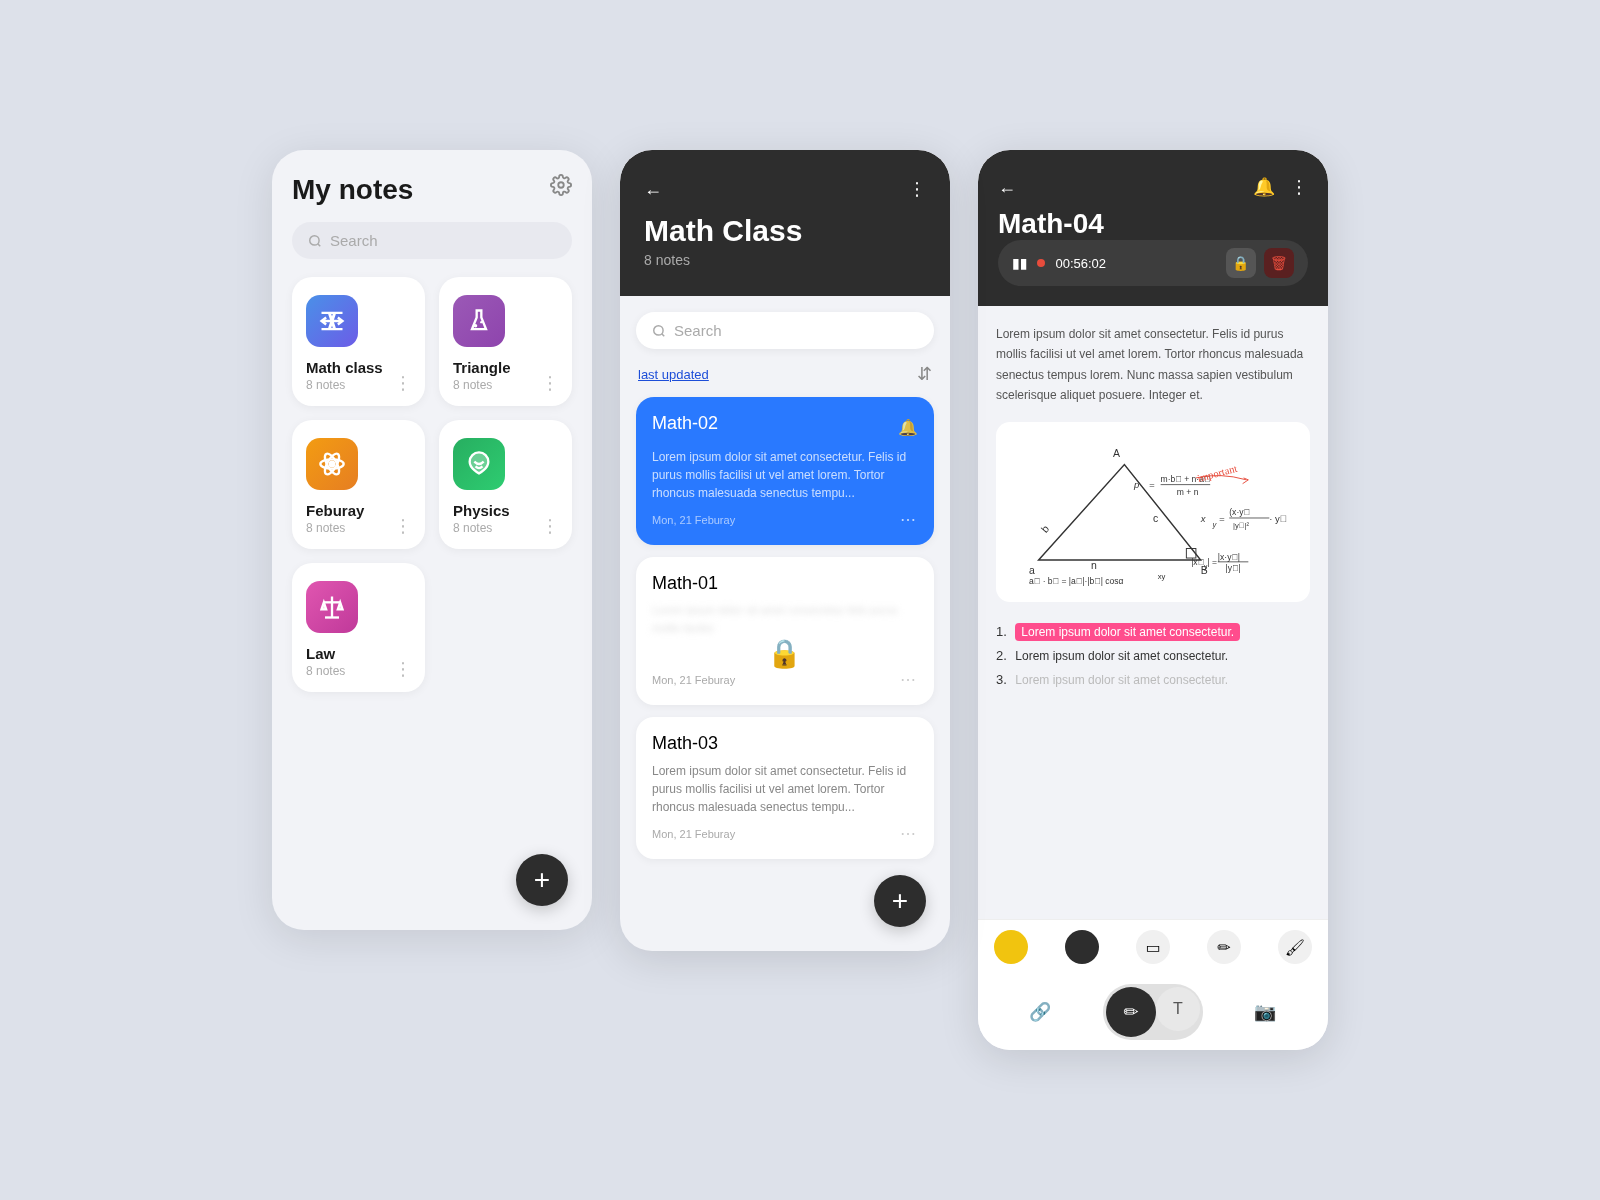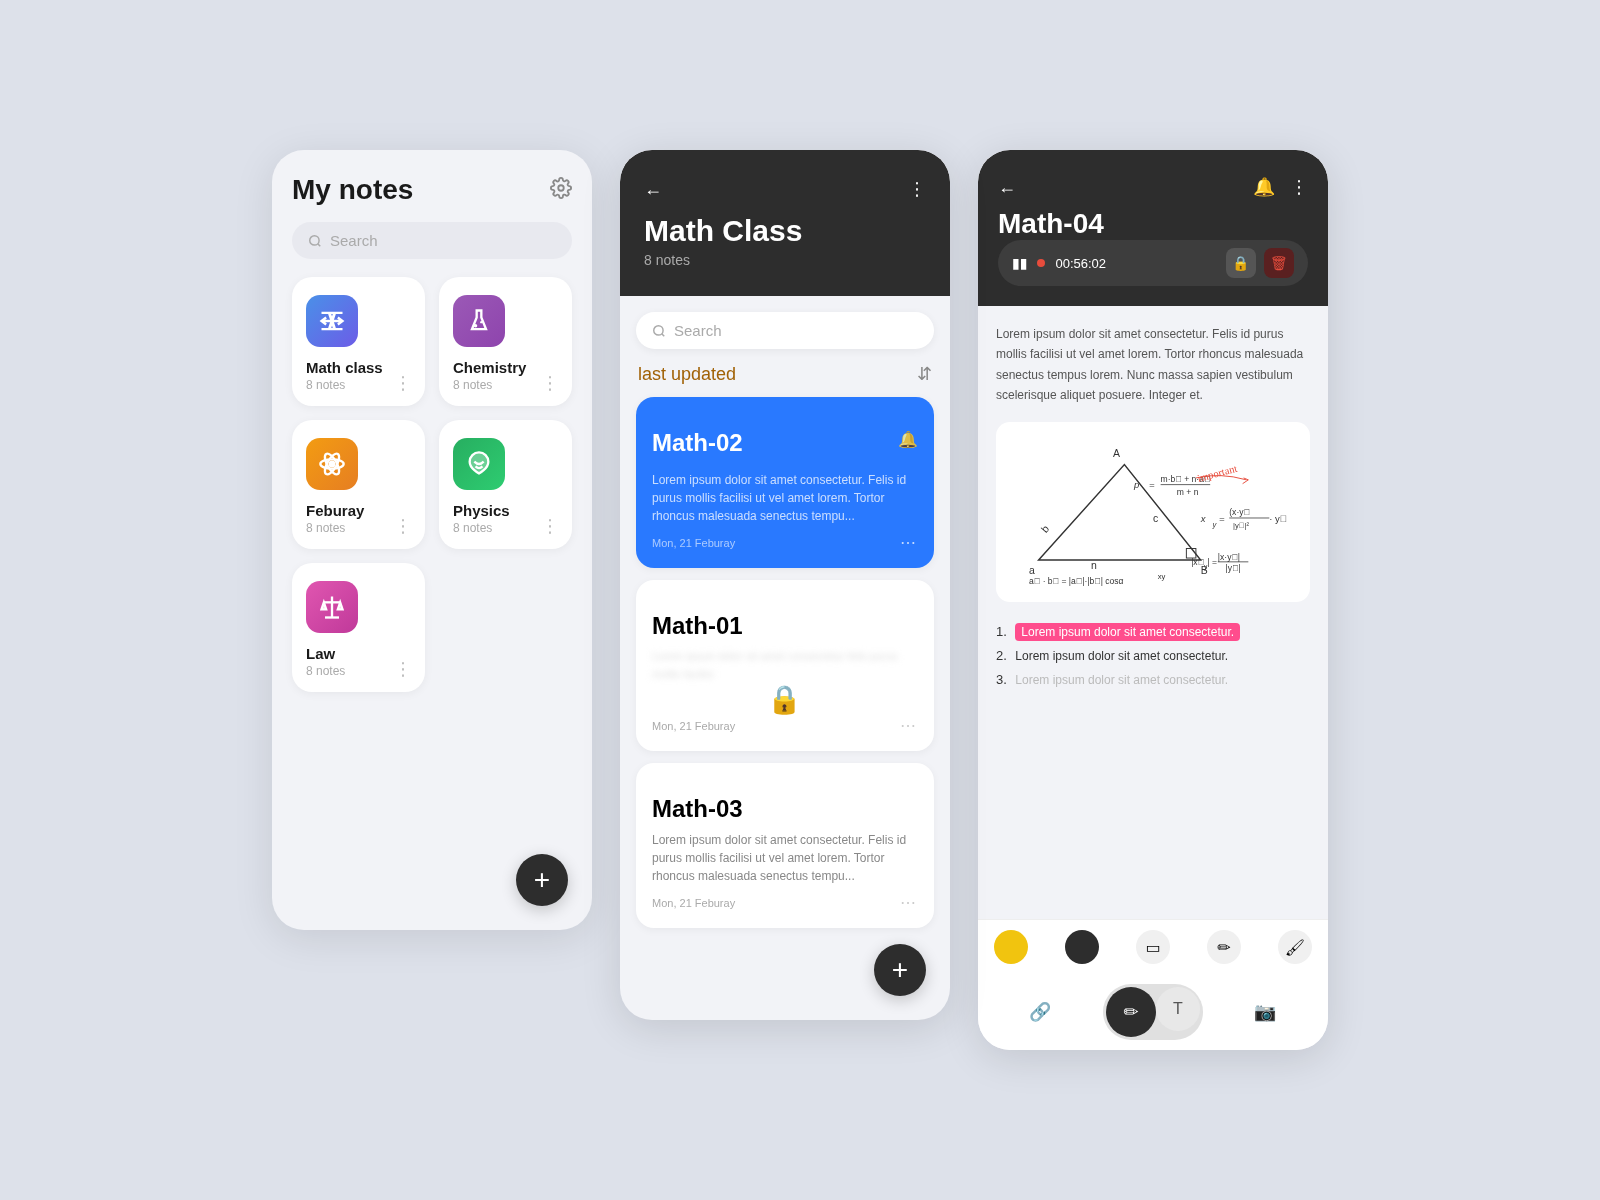--- a/index.html
+++ b/index.html
@@ -24,21 +24,20 @@
       background: #f2f3f7;
       border-radius: 32px;
       padding: 24px 20px 24px 20px;
       box-shadow: 0 8px 40px rgba(0,0,0,0.10);
       min-height: 780px;
       position: relative;
     }
     .screen1-header {
       display: flex;
       justify-content: space-between;
-      align-items: center;
       margin-bottom: 16px;
     }
     .screen1-title {
       font-size: 28px;
       font-weight: 800;
       color: #1a1a1a;
     }
     .gear-icon svg { width: 22px; height: 22px; }
     .search-bar {
       background: #e8e9ef;
@@ -168,41 +167,41 @@
     }
     .screen2-search span { color: #aaa; font-size: 15px; }
     .last-updated-row {
       display: flex;
       justify-content: space-between;
       align-items: center;
       margin-bottom: 12px;
       padding: 0 2px;
     }
     .last-updated-label {
-      font-size: 18px;
-      color: #a16207;
+      font-size: 13px;
+      color: #1d4ed8;
+      text-decoration: underline;
     }
     .sort-icon { color: #888; font-size: 18px; }
     .note-item {
       background: #fff;
       border-radius: 18px;
       padding: 16px;
       margin-bottom: 12px;
       box-shadow: 0 2px 8px rgba(0,0,0,0.05);
       position: relative;
     }
     .note-item.active {
       background: #2979ff;
       color: #fff;
     }
     .note-item-title {
-      font-size: 24px;
-      font-weight: 700;
+      font-size: 18px;
+      font-weight: 400;
       margin-bottom: 8px;
-      margin-top: 16px;
     }
     .note-item.active .note-item-title { color: #fff; }
     .note-item-text {
       font-size: 12px;
       color: #888;
       line-height: 1.5;
       margin-bottom: 8px;
     }
     .note-item.active .note-item-text { color: rgba(255,255,255,0.75); }
     .note-item-footer {
@@ -453,21 +452,21 @@
       </div>
 
       <div class="note-card">
         <div class="note-card-icon icon-chemistry">
           <svg width="28" height="28" viewBox="0 0 24 24" fill="none" stroke="white" stroke-width="2">
             <path d="M9 3h6M10 3v6L6 19h12L14 9V3"></path>
             <circle cx="9" cy="16" r="1.5" fill="white" stroke="none"></circle>
             <circle cx="14" cy="13" r="1" fill="white" stroke="none"></circle>
           </svg>
         </div>
-        <div class="note-card-title">Chemistry</div>
+        <div class="note-card-title">Triangle</div>
         <div class="note-card-count">8 notes</div>
         <div class="note-card-more">⋮</div>
       </div>
 
       <div class="note-card">
         <div class="note-card-icon icon-physics">
           <svg width="28" height="28" viewBox="0 0 24 24" fill="none" stroke="white" stroke-width="2">
             <circle cx="12" cy="12" r="3" fill="white" stroke="none"></circle>
             <ellipse cx="12" cy="12" rx="10" ry="4" stroke="white" fill="none"></ellipse>
             <ellipse cx="12" cy="12" rx="10" ry="4" stroke="white" fill="none" transform="rotate(60 12 12)"></ellipse>

